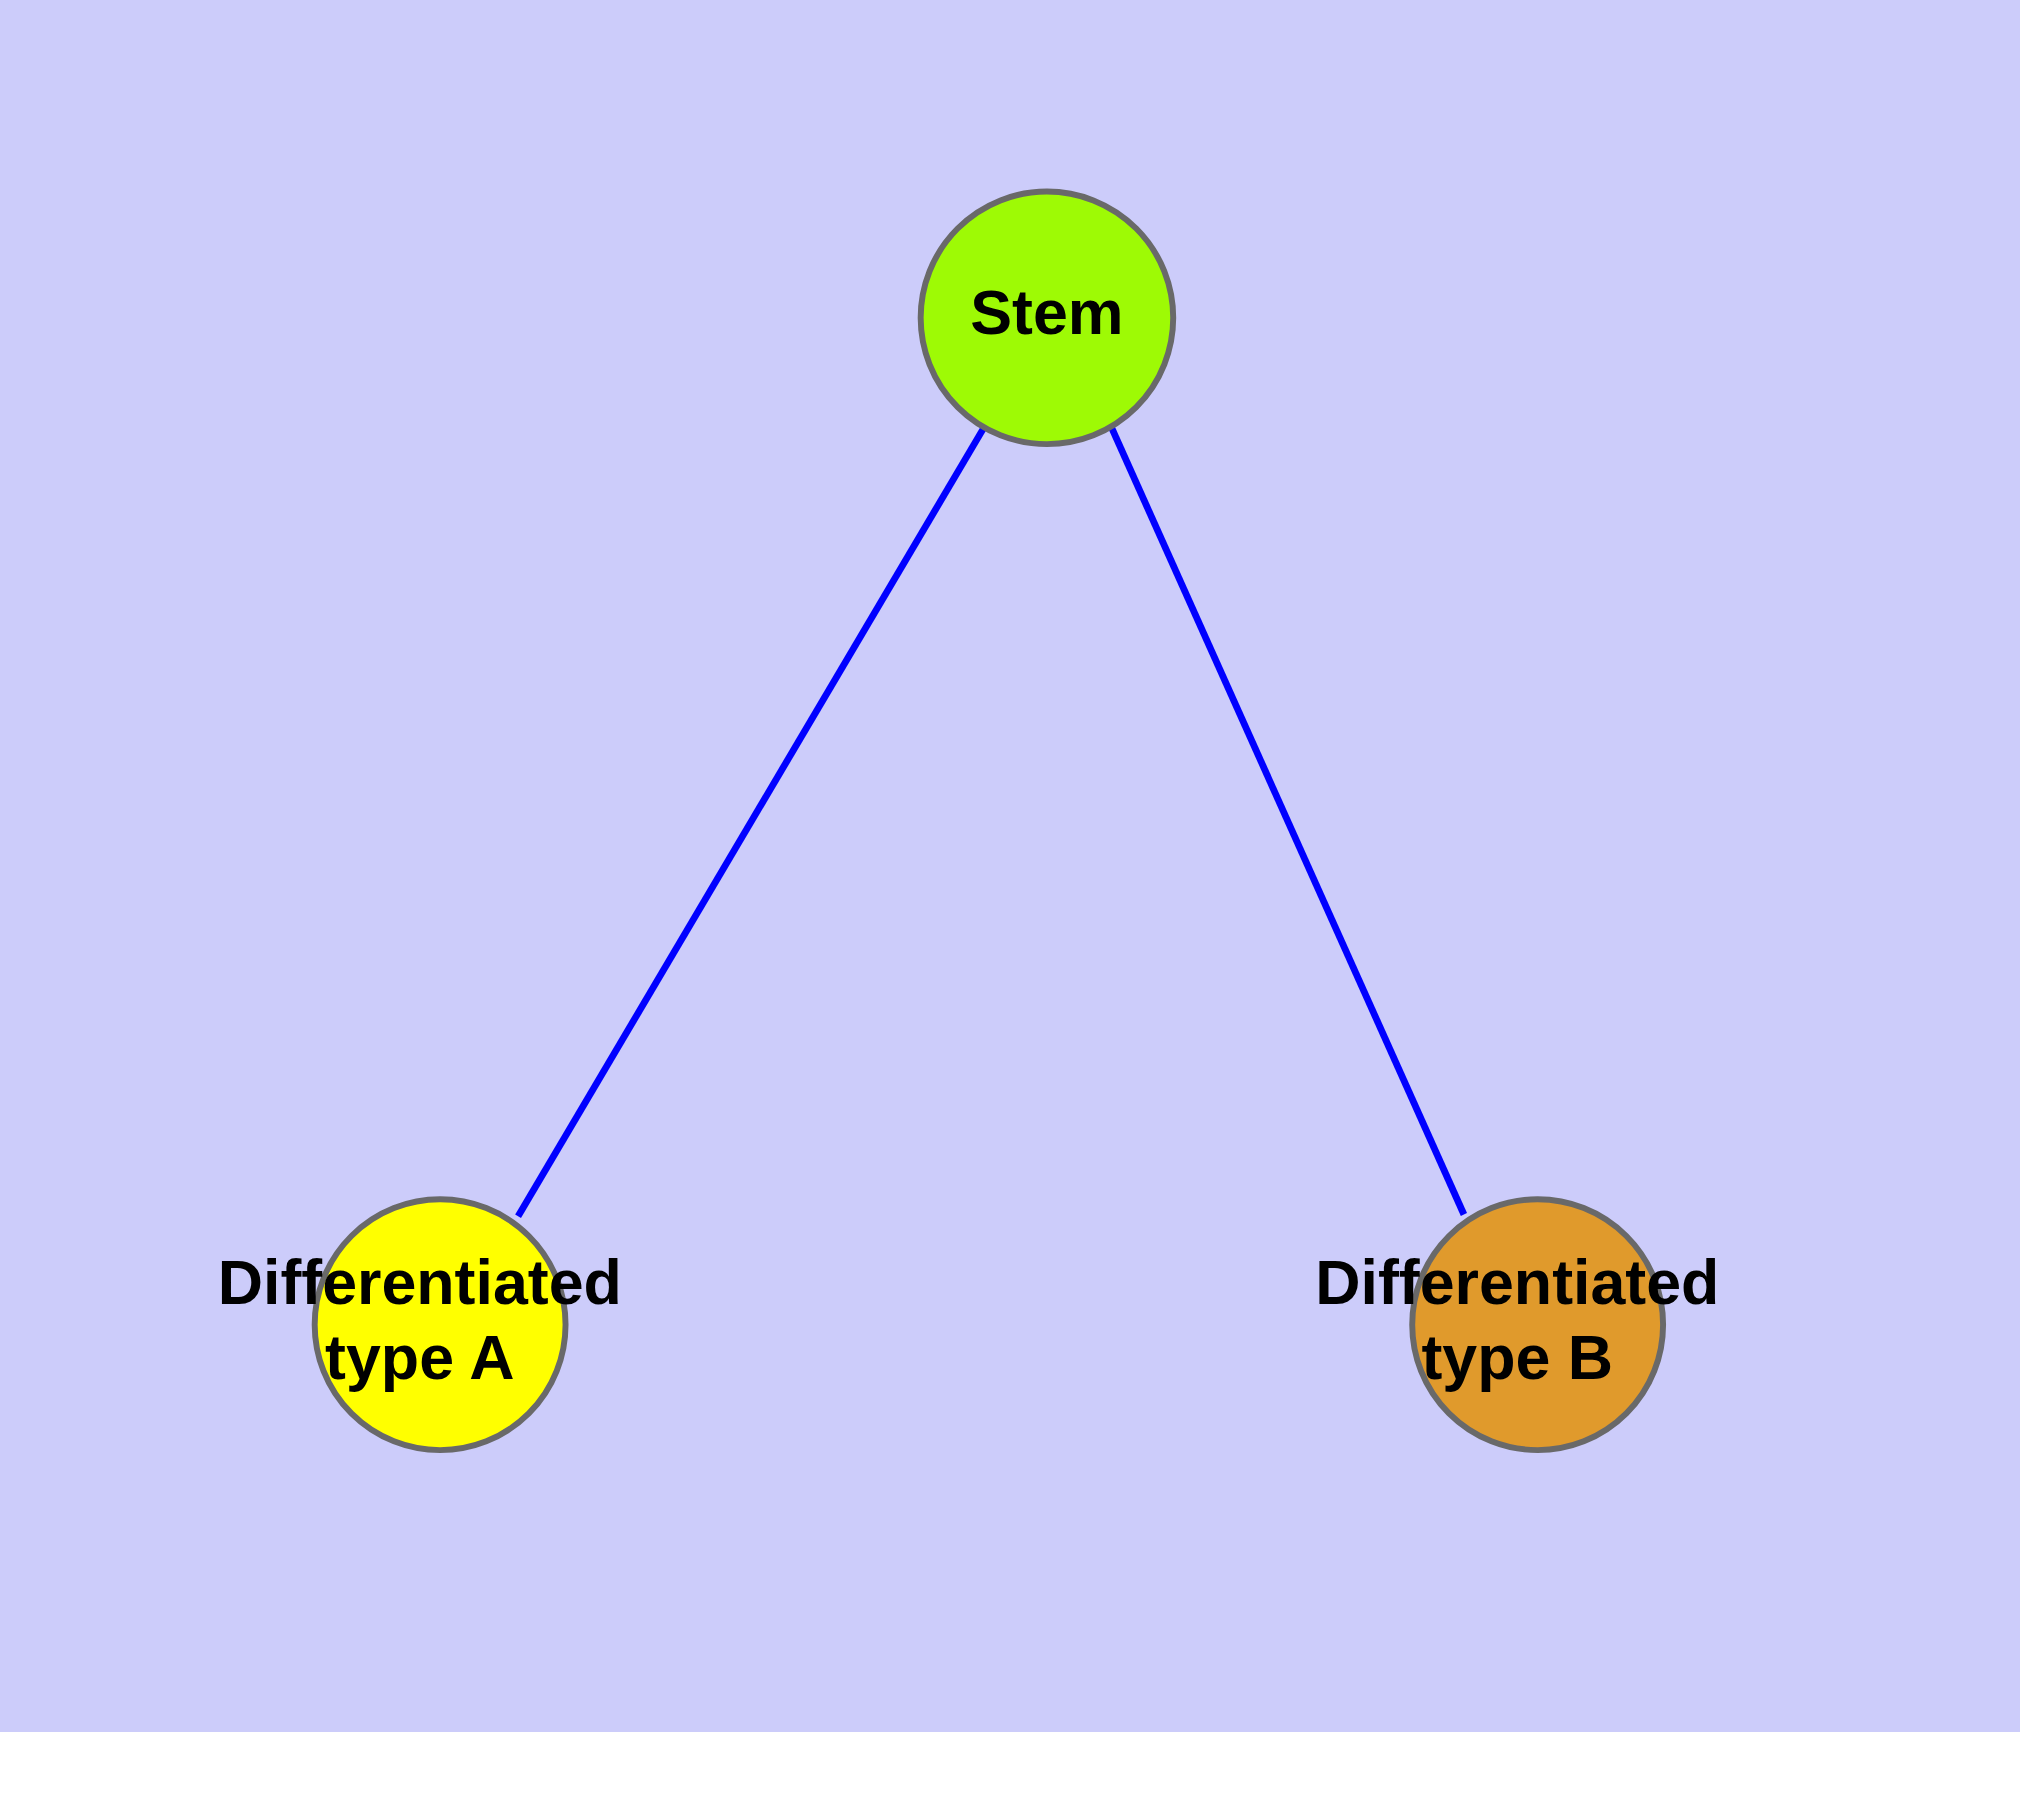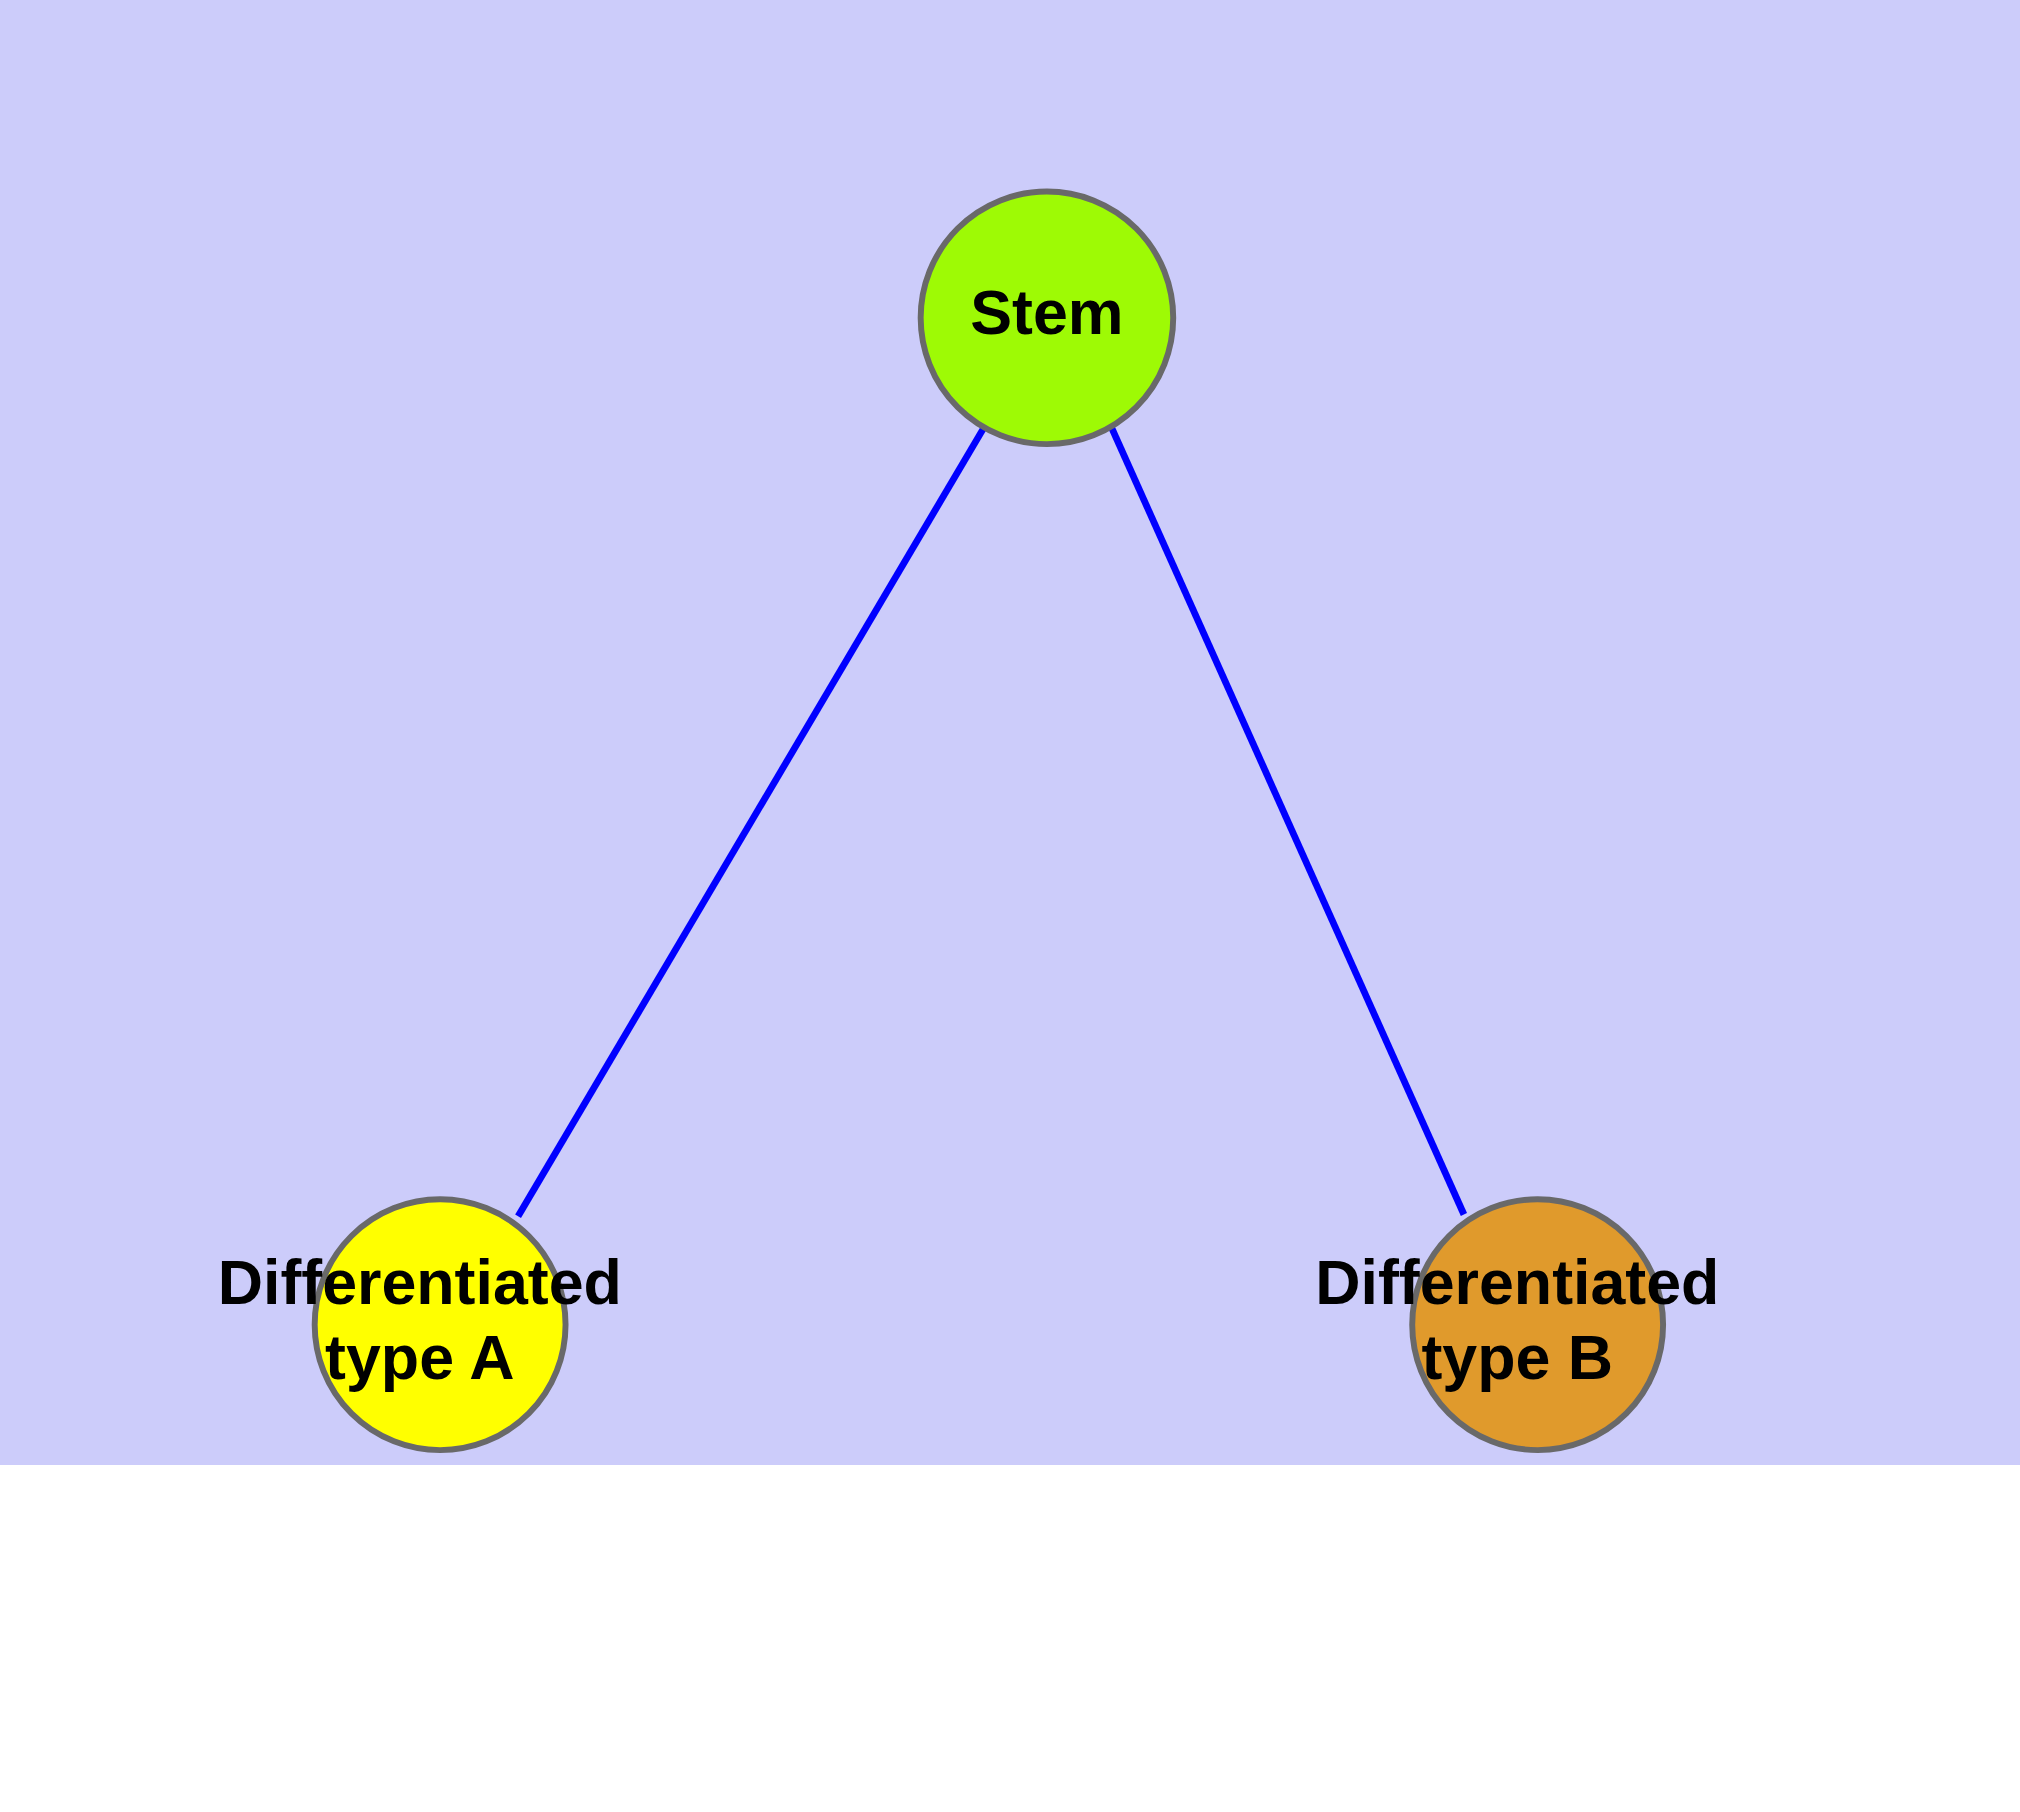--- a/index.html
+++ b/index.html
@@ -42,21 +42,21 @@
     font-size: 74px;
     fill: #000000;
     text-anchor: middle;
     dominant-baseline: middle;
     white-space: pre;
   }
 </style>
 </head>
 <body>
 
-<div id="canvas" style="width: 2021px; height: 1465px; background: rgb(204, 204, 250);">
+<div id="canvas" style="width: 2021px; height: 1732px; background: rgb(204, 204, 250);">
   <svg id="graph-svg" viewBox="0 0 2384 2138" style="width: 2021px; height: 1812px;">
 
     <rect id="bg-rect" x="0" y="0" width="2384" height="2138" fill="#ccccfa"></rect>
 
     <g id="edges-layer">
       <line class="edge-line" id="edge-stem-to-a" x1="1161" y1="504" x2="611" y2="1435" stroke="#0000ff" stroke-width="8"></line>
       <line class="edge-line" id="edge-stem-to-b" x1="1311" y1="504" x2="1727" y2="1433" stroke="#0000ff" stroke-width="8"></line>
     </g>
 
     <g id="nodes-layer">

